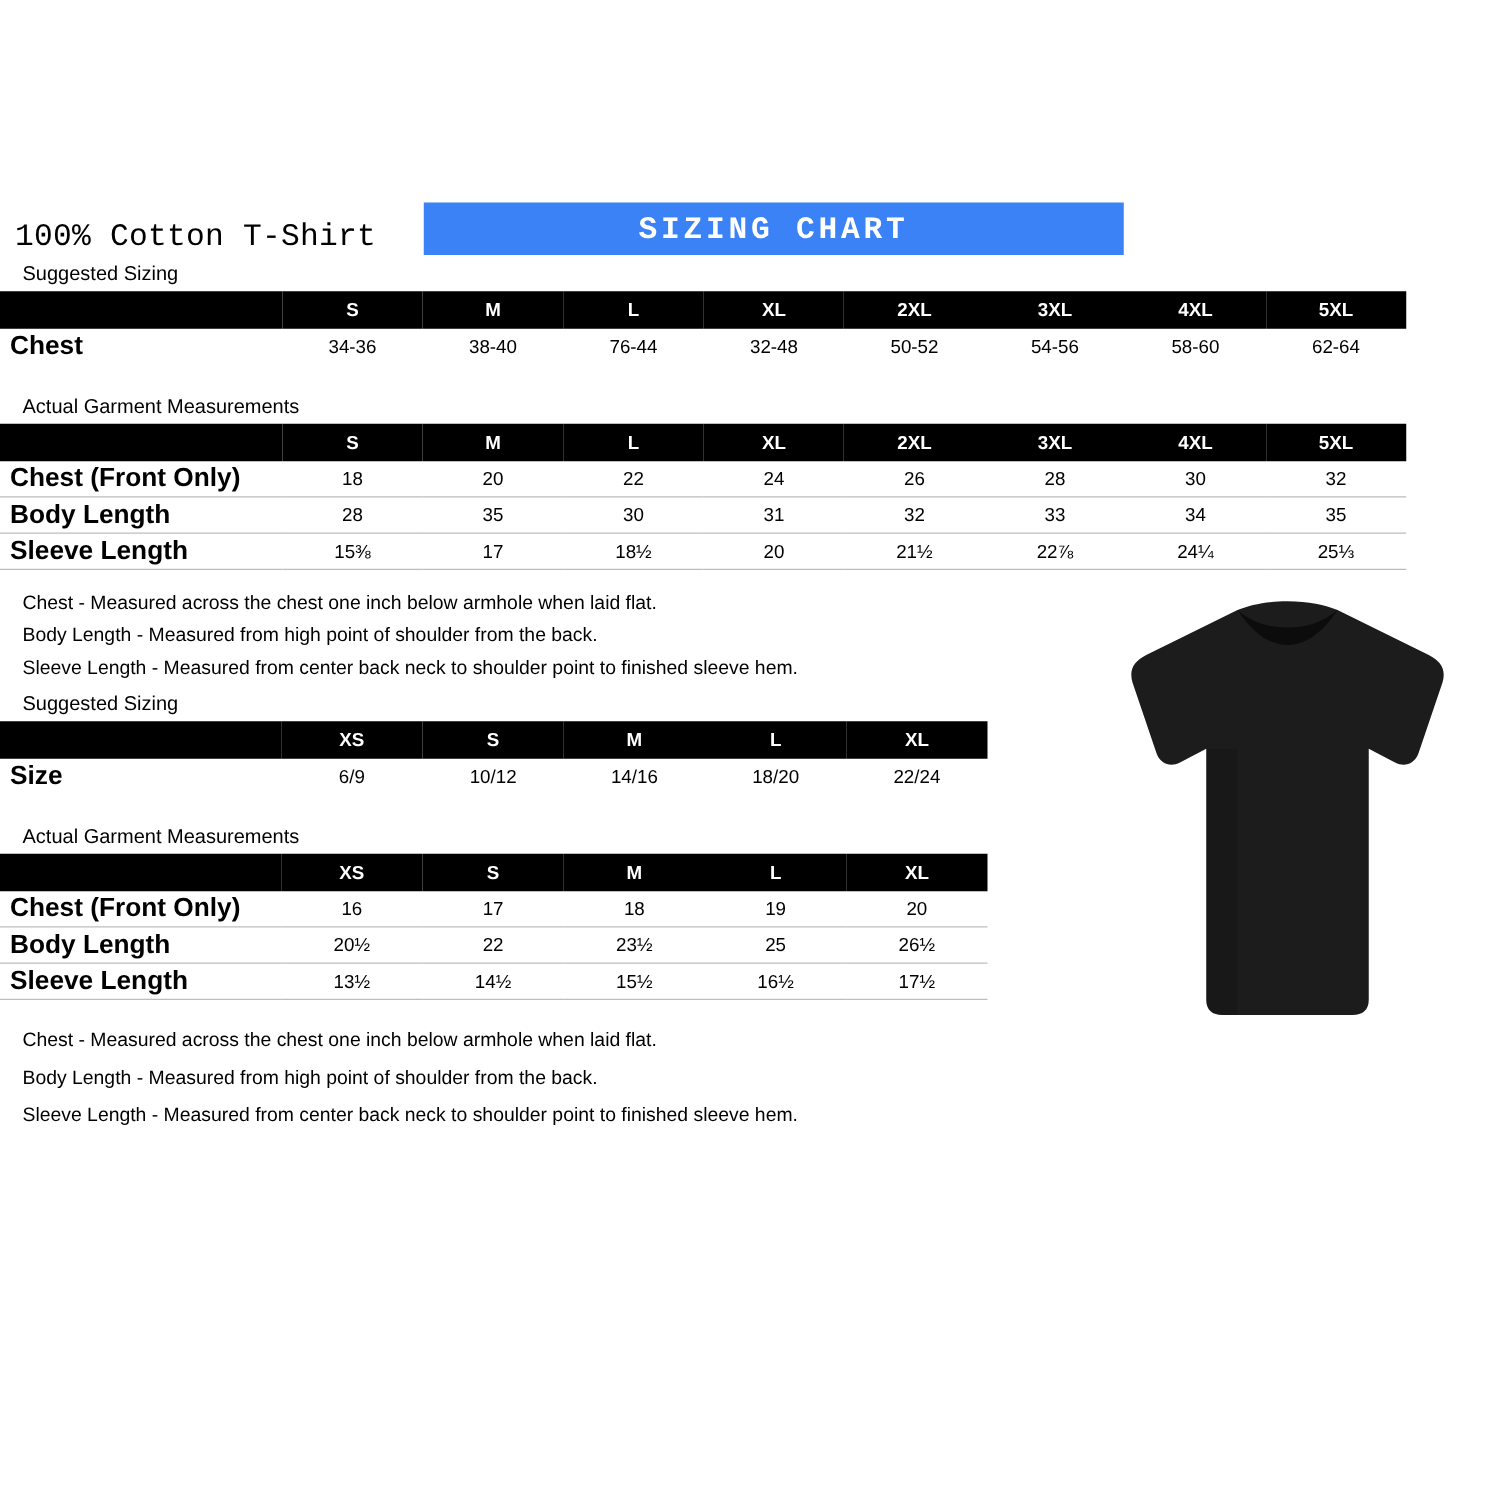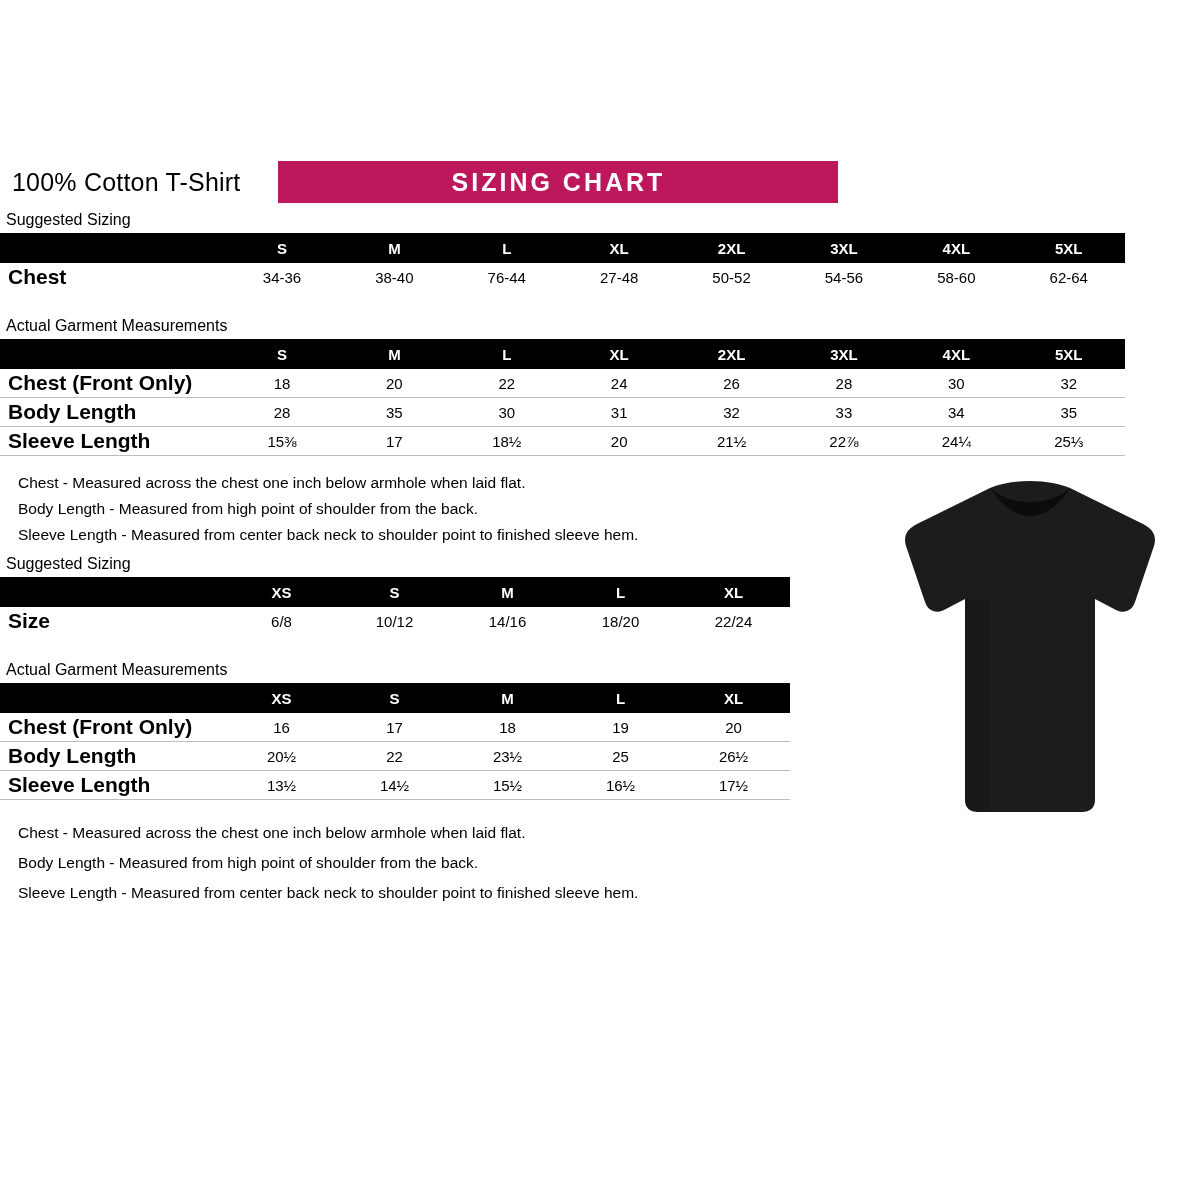--- a/index.html
+++ b/index.html
@@ -26,49 +26,50 @@
   
   .content {
     position: absolute;
     left: 0px;
     top: 160px;
     width: 1125px;
   }
 
   .title-row {
     display: flex;
-    align-items: center;
+    align-items: flex-end;
     height: 44px;
+    font-family: Liberation Mono, monospace;
   }
   .main-title {
     font-size: 25px;
     font-weight: 400;
     letter-spacing: 0.2px;
     padding-left: 12px;
     white-space: nowrap;
   }
   .sizing-banner {
-    background: #be185d;
+    background: #3b82f6;
     color: #ffffff;
     margin-left: 38px;
     width: 560px;
     height: 42px;
     display: flex;
     align-items: center;
     justify-content: center;
   }
   .sizing-banner span {
     font-size: 25px;
     font-weight: bold;
     letter-spacing: 3px;
   }
 
   .sub-label {
     font-size: 16px;
-    padding-left: 6px;
+    padding-left: 18px;
     margin-top: 7px;
     margin-bottom: 4px;
   }
 
   table.sz {
     border-collapse: collapse;
     width: 1125px;
     table-layout: fixed;
   }
   table.sz.youth { width: 790px; padding-left: 28px; }
@@ -183,21 +184,21 @@
           <th>4XL</th>
           <th>5XL</th>
         </tr>
       </thead>
       <tbody>
         <tr>
           <td class="rowlabel">Chest</td>
           <td>34-36</td>
           <td>38-40</td>
           <td>76-44</td>
-          <td>27-48</td>
+          <td>32-48</td>
           <td>50-52</td>
           <td>54-56</td>
           <td>58-60</td>
           <td>62-64</td>
         </tr>
       </tbody>
     </table>
 
     <div class="sub-label" style="margin-top:26px">Actual Garment Measurements</div>
     <table class="sz">
@@ -285,21 +286,21 @@
           <th>XS</th>
           <th>S</th>
           <th>M</th>
           <th>L</th>
           <th>XL</th>
         </tr>
       </thead>
       <tbody>
         <tr>
           <td class="rowlabel">Size</td>
-          <td>6/8</td>
+          <td>6/9</td>
           <td>10/12</td>
           <td>14/16</td>
           <td>18/20</td>
           <td>22/24</td>
         </tr>
       </tbody>
     </table>
 
     <div class="sub-label" style="margin-top:26px">Actual Garment Measurements</div>
     <table class="sz youth">

